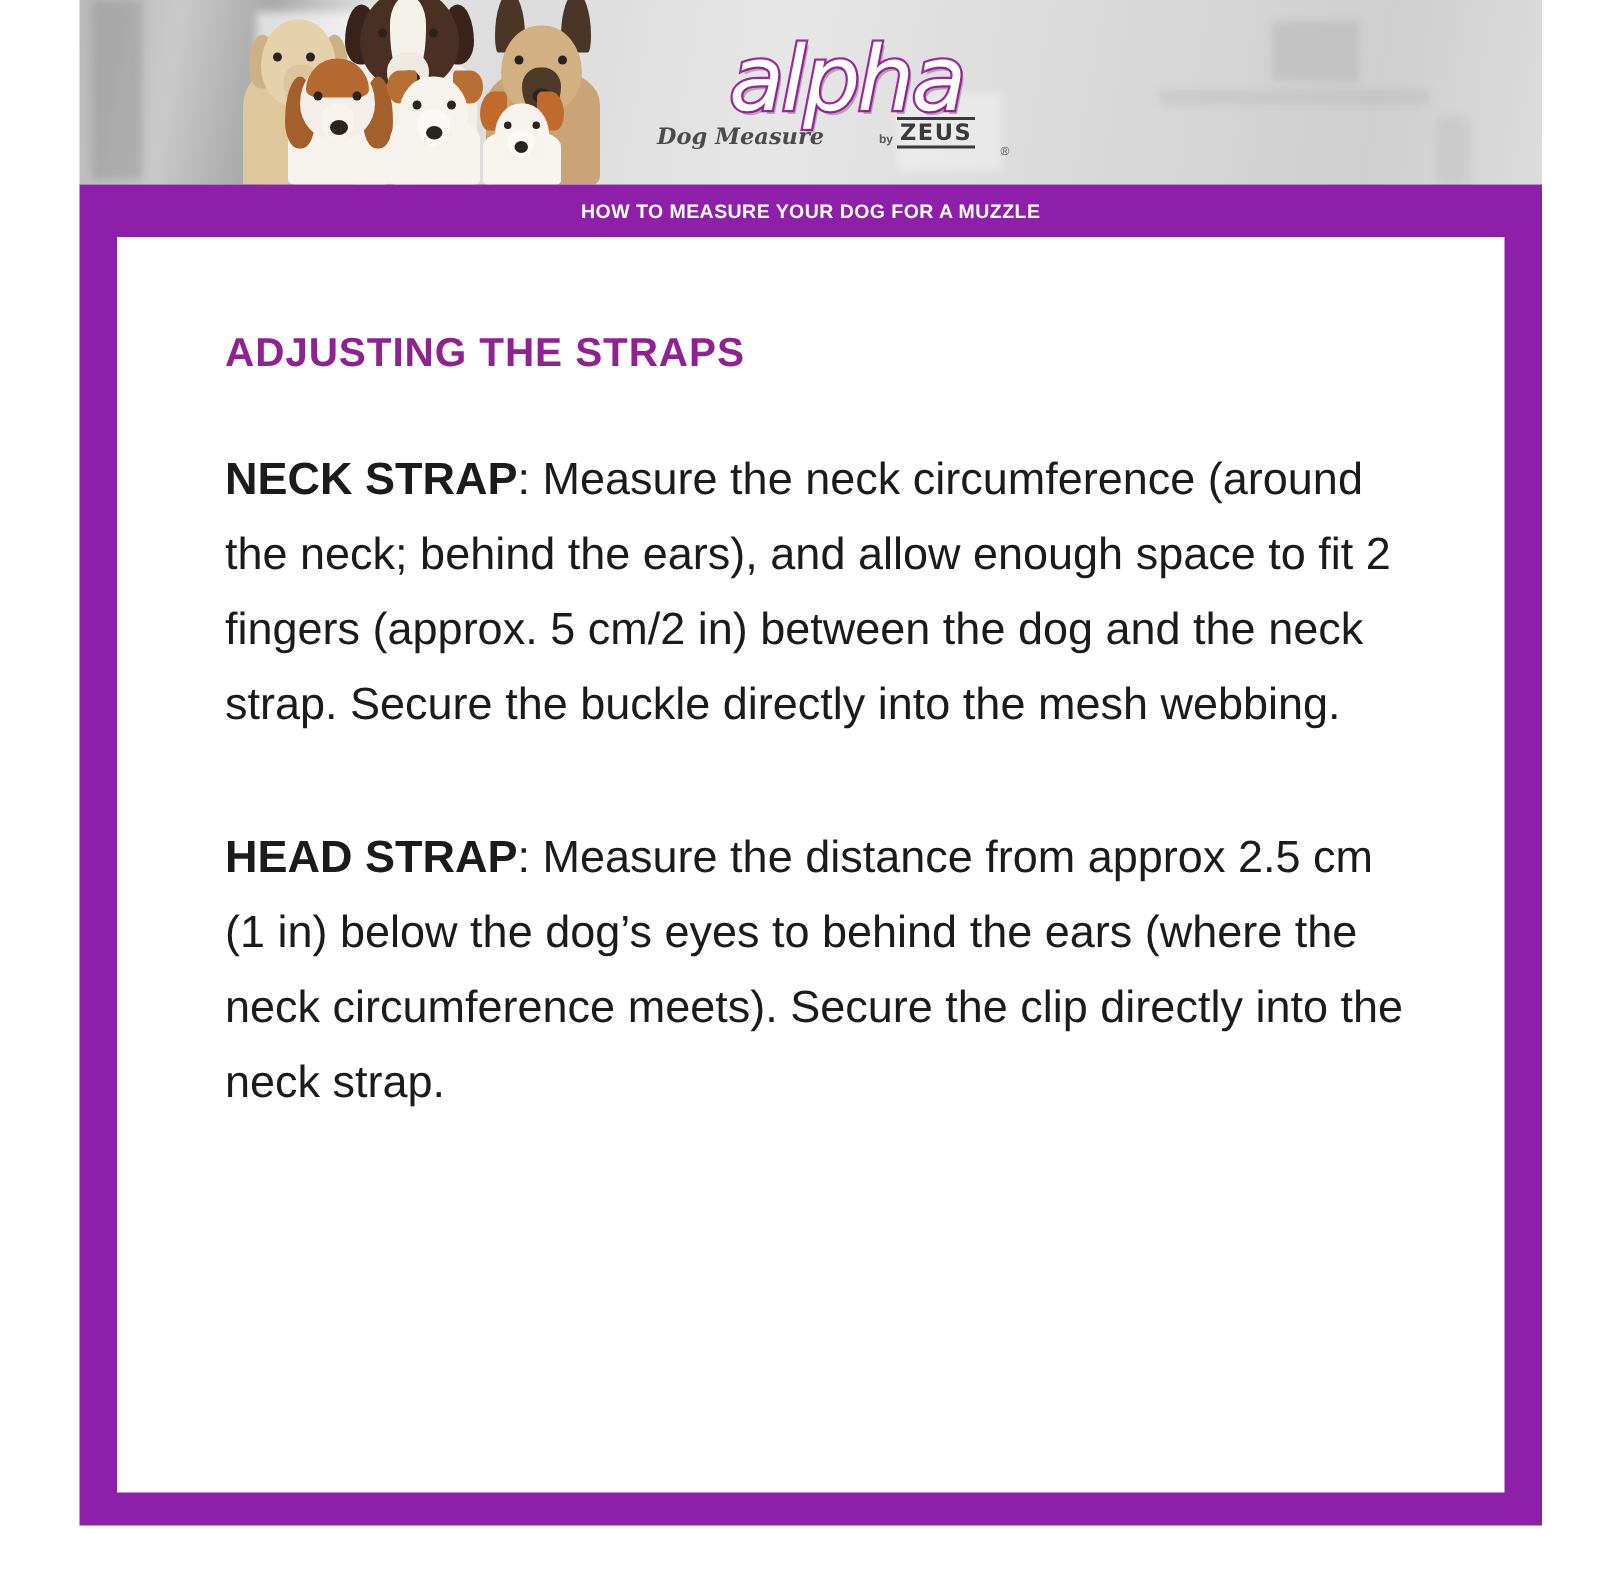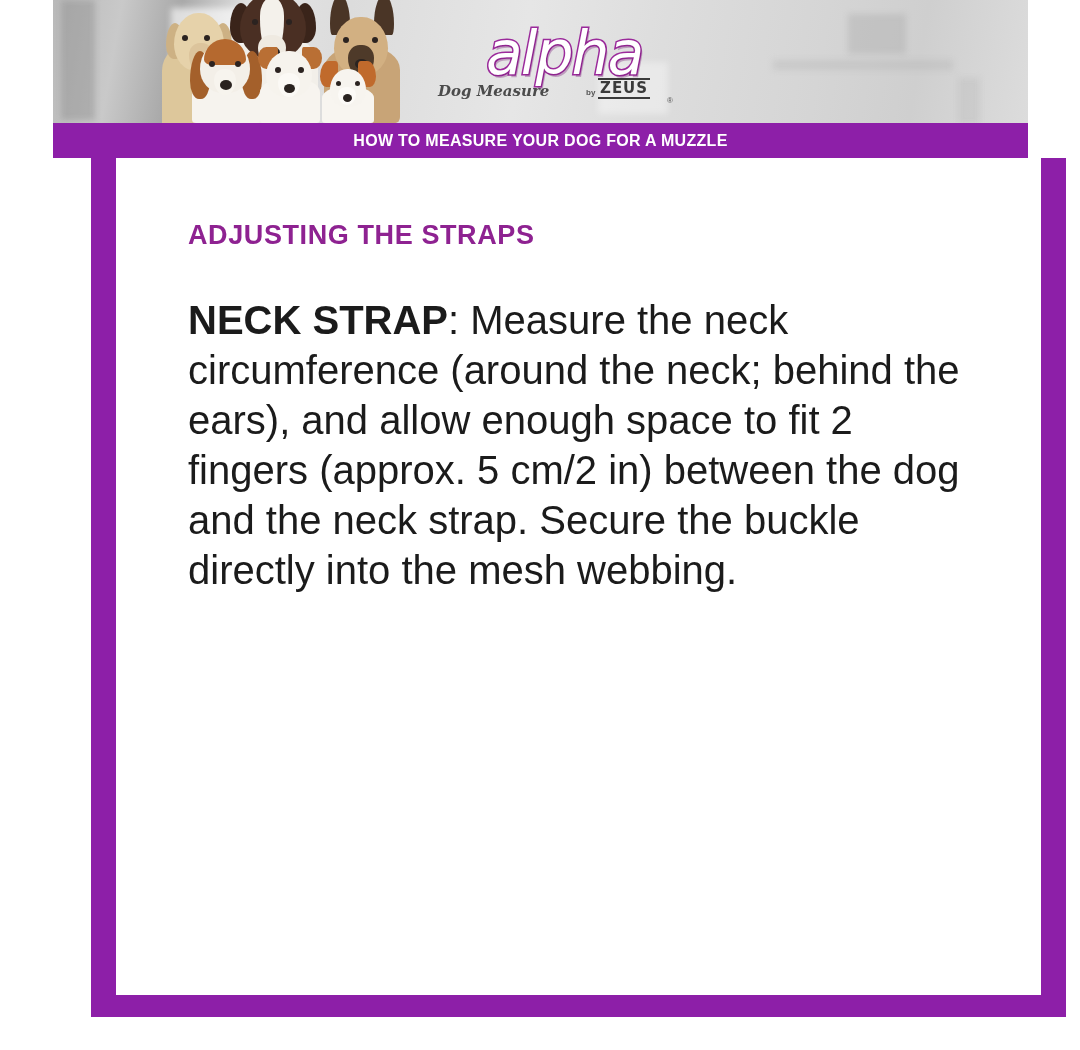--- a/index.html
+++ b/index.html
@@ -249,55 +249,54 @@
     position: relative;
     width: 100%;
     height: 35px;
     background: #8d1fa8;
     display: flex;
     align-items: center;
     justify-content: center;
   }
   .title-strip-text {
     color: #ffffff;
-    font-size: 16px;
+    font-size: 13px;
     font-weight: 700;
     letter-spacing: .3px;
     font-family: "Liberation Sans", sans-serif;
   }
 
   
   .frame {
     position: relative;
     width: 100%;
     height: 859px;
     background: #8d1fa8;
     box-sizing: border-box;
     padding: 0 25px 22px 25px;
-    margin-left: 38px;
   }
   .panel {
     width: 100%;
     height: 100%;
     background: #ffffff;
     box-sizing: border-box;
     padding: 62px 60px 0 72px;
   }
 
   .section-title {
     font-size: 27px;
     font-weight: 700;
     color: #8e2291;
     letter-spacing: .6px;
     margin: 0 0 44px 0;
     font-family: "Liberation Sans", sans-serif;
   }
 
   .para {
-    font-size: 40px;
+    font-size: 30px;
     line-height: 50px;
     color: #1b1b1b;
     margin: 0 0 52px 0;
     font-family: "Liberation Sans", sans-serif;
     max-width: 790px;
   }
   .para:last-child { margin-bottom: 0; }
   .para b { font-weight: 700; }
 </style>
 </head>
@@ -395,18 +394,21 @@
 
     <div class="frame">
       <div class="panel">
 
         <h2 class="section-title">ADJUSTING THE STRAPS</h2>
 
         <p class="para">
           <b>NECK STRAP</b><span>: </span><span>Measure the neck circumference (around the neck; behind the ears), and allow enough space to fit 2 fingers (approx. 5 cm/2 in) between the dog and the neck strap. Secure the buckle directly into the mesh webbing.</span>
         </p>
 
+        <p class="para">
+          <b>HEAD STRAP</b><span>: </span><span>Measure the distance from approx 2.5 cm (1 in) below the dog’s eyes to behind the ears (where the neck circumference meets). Secure the clip directly into the neck strap.</span>
+        </p>
 
       </div>
     </div>
 
   </div>
 </div>
 
 </body></html>

